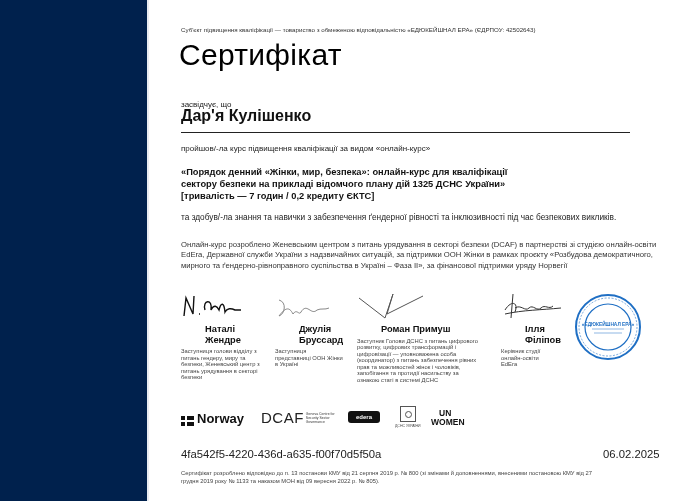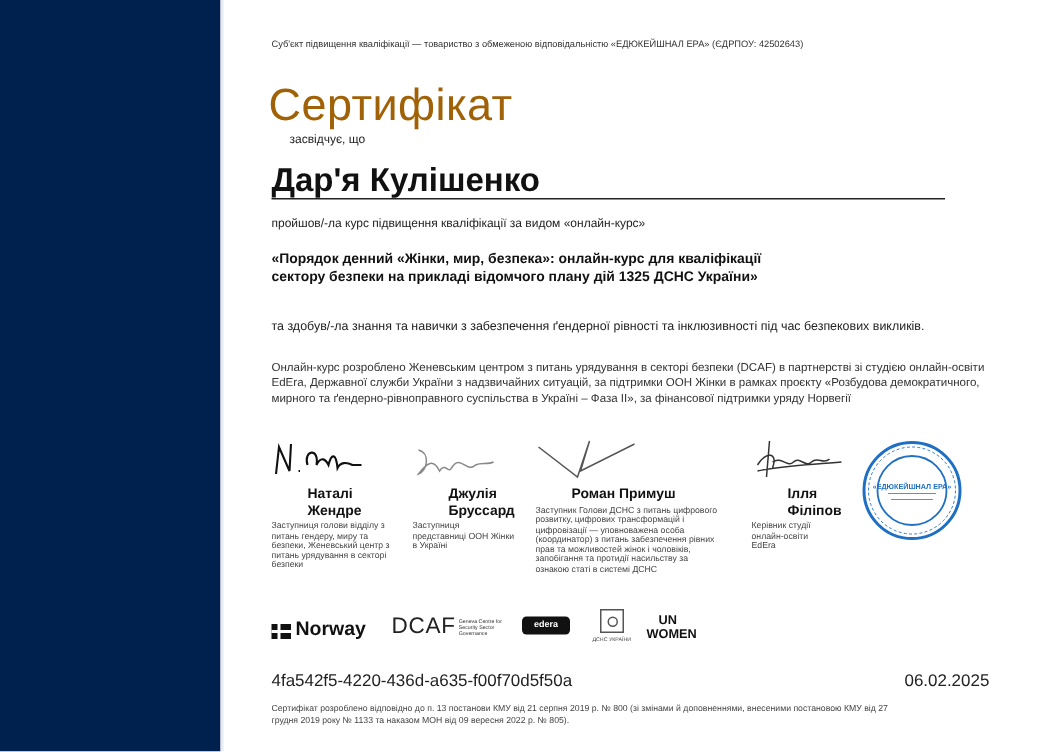--- a/index.html
+++ b/index.html
@@ -1,23 +1,23 @@
 <!DOCTYPE html>
 <html><head>
 <meta charset="utf-8">
 <style>
   html, body { margin:0; padding:0; }
   body { width:700px; height:501px; position:relative; overflow:hidden; background:#fff; font-family:"Liberation Sans", sans-serif; color:#111; }
   .band { position:absolute; left:0; top:0; width:147px; height:501px; background:#00214d; }
   .band-edge { position:absolute; left:147px; top:0; width:2px; height:501px; background:#e8ecf2; }
   .content { position:absolute; left:181px; top:0; width:500px; }
   .issuer { position:absolute; top:26px; left:0; font-size:6.2px; color:#333; white-space:nowrap; }
-  .title { position:absolute; top:54px; left:-2px; font-size:30px; font-weight:400; letter-spacing:0.3px; color:#a16207; }
-  .subtitle { position:absolute; top:88px; left:0; font-size:8px; color:#222;margin-left:12px; }
-  .name { position:absolute; top:107px; left:0; font-size:22px; font-weight:700; color:#111; }
+  .title { position:absolute; top:38px; left:-2px; font-size:30px; font-weight:400; letter-spacing:0.3px; color:#000000; }
+  .subtitle { position:absolute; top:100px; left:0; font-size:8px; color:#222; }
+  .name { position:absolute; top:107px; left:0; font-size:16px; font-weight:700; color:#111; }
   .name-line { position:absolute; top:132px; left:0; width:449px; height:1px; background:#222; }
   .completed { position:absolute; top:144px; left:0; font-size:8px; color:#222; white-space:nowrap; }
   .course { position:absolute; top:166px; left:0; width:470px; font-size:9.3px; font-weight:700; line-height:12px; color:#111; }
   .acquired { position:absolute; top:212px; left:0; width:470px; font-size:8.3px; line-height:11px; color:#222; }
   .developed { position:absolute; top:240px; left:0; width:480px; font-size:7.7px; line-height:10.3px; color:#333; }
   .signers { position:absolute; top:292px; left:0; width:500px; height:100px; }
   .signer { position:absolute; top:0; }
   .sig { height:30px; position:relative; }
   .sig svg { position:absolute; left:0; top:0; }
   .sname { font-size:9.3px; font-weight:700; line-height:10.5px; color:#111; margin-top:2px;padding-left:24px; }
@@ -51,20 +51,21 @@
 <div class="content">
   <div class="issuer">Суб'єкт підвищення кваліфікації — товариство з обмеженою відповідальністю «ЕДЮКЕЙШНАЛ ЕРА» (ЄДРПОУ: 42502643)</div>
   <div class="title">Сертифікат</div>
   <div class="subtitle">засвідчує, що</div>
   <div class="name">Дар'я Кулішенко</div>
   <div class="name-line"></div>
   <div class="completed">пройшов/-ла курс підвищення кваліфікації за видом «онлайн-курс»</div>
   <div class="course">
     <div>«Порядок денний «Жінки, мир, безпека»: онлайн-курс для кваліфікації</div>
     <div>сектору безпеки на прикладі відомчого плану дій 1325 ДСНС України»</div>
+    <div>[тривалість — 7 годин / 0,2 кредиту ЄКТС]</div>
   </div>
   <div class="acquired">та здобув/-ла знання та навички з забезпечення ґендерної рівності та інклюзивності під час безпекових викликів.</div>
   <div class="developed">Онлайн-курс розроблено Женевським центром з питань урядування в секторі безпеки (DCAF) в партнерстві зі студією онлайн-освіти EdEra, Державної служби України з надзвичайних ситуацій, за підтримки ООН Жінки в рамках проєкту «Розбудова демократичного, мирного та ґендерно-рівноправного суспільства в Україні – Фаза ІІ», за фінансової підтримки уряду Норвегії</div>
 
   <div class="signers">
     <div class="signer" style="left:0;width:82px;">
       <div class="sig">
         <svg width="70" height="28" viewBox="0 0 70 28">
             <path d="M3 24 L5 6 L12 22 L13 4 M18 22 l1 0 M24 18 c-3-10 8-12 6 0 c3-6 6-4 8 0 c2-8 5-8 6 2 c2-4 6-4 10-2 l6 0" fill="none" stroke="#111" stroke-width="1.4"></path>
           </svg>

